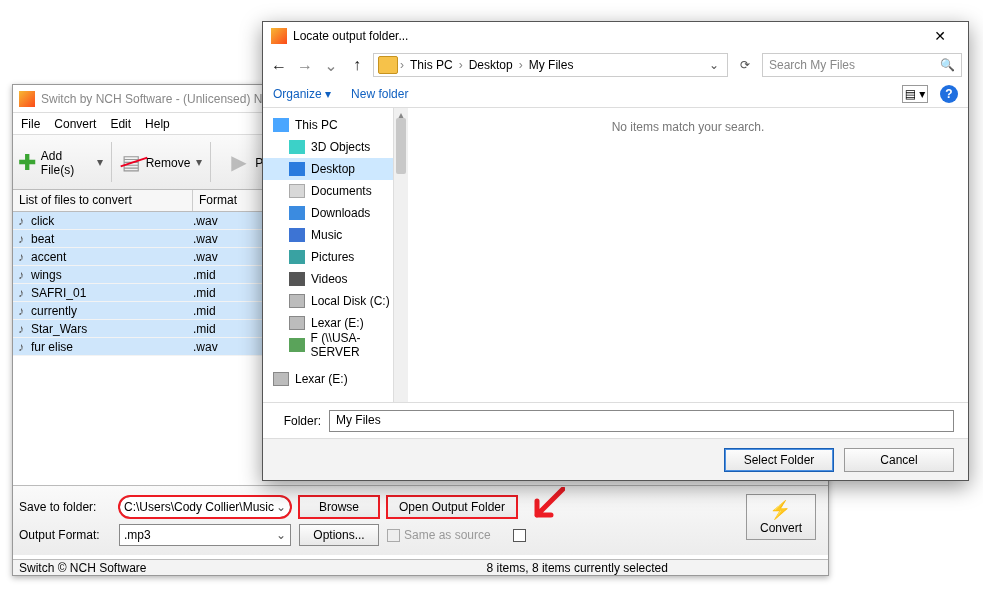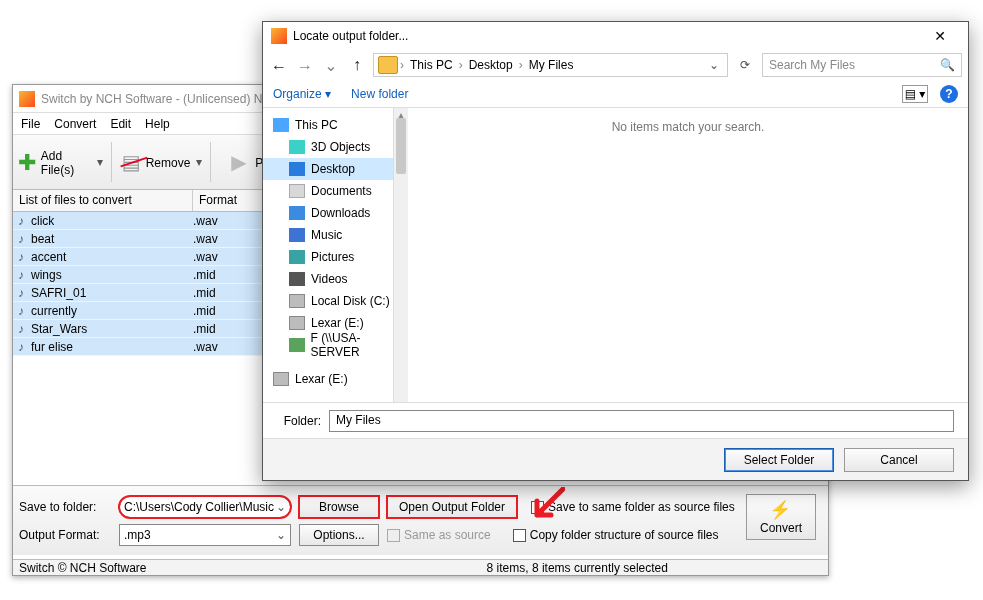--- a/index.html
+++ b/index.html
@@ -200,36 +200,35 @@
       </div>
       <div style="width:8px"></div>
       <div class="btn outline-red" style="width:80px;">
           <span>Browse</span>
         </div>
       <div style="width:8px"></div>
       <div class="btn outline-red" style="width:130px;">
           <span>Open Output Folder</span>
         </div>
       <div style="width:14px"></div>
-      <label><span class="chk"></span><span>Save to same folder as source files</span></label>
     </div>
     <div class="row" style="margin-top:2px;">
       <span class="lbl-txt">Output Format:</span>
       <div class="combo" style="width:172px;">
         <span>.mp3</span>
         <span class="arr">⌄</span>
       </div>
       <div style="width:8px"></div>
       <div class="btn" style="width:80px;">
           <span>Options...</span>
         </div>
       <div style="width:8px"></div>
       <label style="color:#999"><span class="chk disabled"></span><span>Same as source</span></label>
       <div style="width:22px"></div>
-      <label><span class="chk"></span><span>Copy folder structure of source files</span></label>
+      <label><span class="chk"></span></label>
     </div>
     <div class="convert-btn">
       <span class="bolt"></span>
       <span>Convert</span>
     </div>
   </div>
   <div class="status-bar">
     <span>Switch © NCH Software</span>
     <span class="status-right">8 items, 8 items currently selected</span>
   </div>

